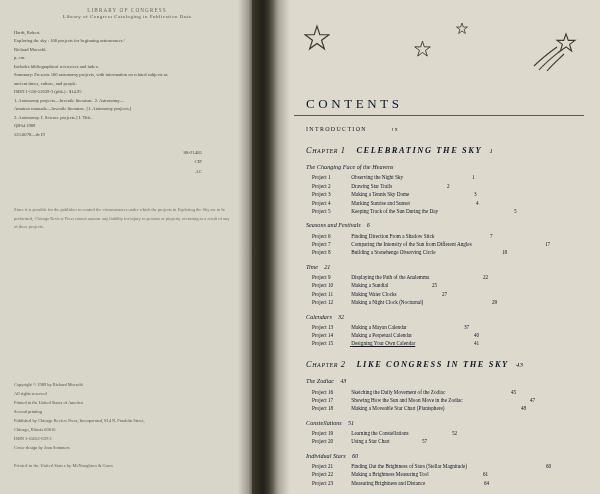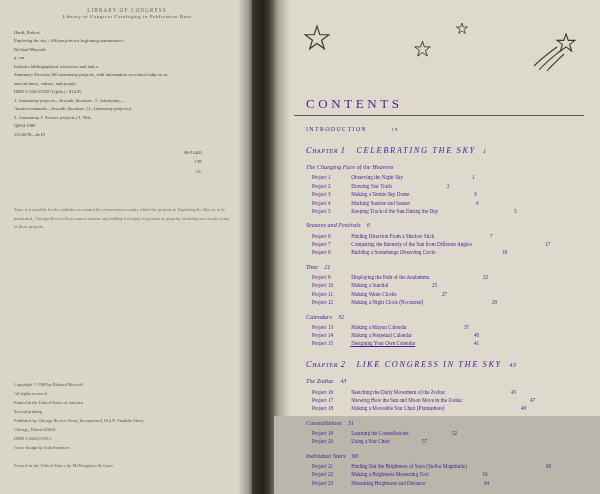--- a/index.html
+++ b/index.html
@@ -84,25 +84,25 @@
   }
 
   
   .gutter{
     width:22px; height:494px;
     background:linear-gradient(to right,#3c382d 0%, #2b281f 30%, #23201a 50%, #3a372c 75%, #6d6a5d 100%);
   }
 
   
   .page-right{
-    flex:1; height:416px;
+    flex:1; height:494px;
     background:#ddd9cc;
     position:relative;
     padding:0 16px 0 20px;
-    color:#4c1d95;
+    color:#0f172a;
   }
   .page-right::before{
     content:"";
     position:absolute; top:0; left:0; width:16px; height:100%;
     background:linear-gradient(to left, rgba(0,0,0,0) 0%, rgba(60,55,45,.30) 70%, rgba(40,36,28,.55) 100%);
     pointer-events:none;
   }
   .stars-band{
     position:relative;
     height:96px;
@@ -128,21 +128,21 @@
 
   .intro{ font-variant:small-caps; letter-spacing:1.3px; font-size:6px; margin-bottom:9px; }
 
   .chap{
     font-style:italic;
     font-size:8.4px;
     letter-spacing:.6px;
     margin-top:6px;
   }
   .chap .cn{ font-variant:small-caps; font-style:italic;margin-top:8px; }
-  .chap .ct{ font-variant:small-caps; letter-spacing:1.6px; }
+  .chap .ct{ font-variant:small-caps; letter-spacing:1.6px;font-weight:bold; }
   .chap .cp{ font-style:italic; font-size:6.5px; }
 
   .sec{
     font-style:italic;
     font-size:6.2px;
     margin-top:5px;
     margin-bottom:1px;
   }
   .proj{ padding-left:6px; }
   .proj .num{ display:inline-block; width:38px; }

